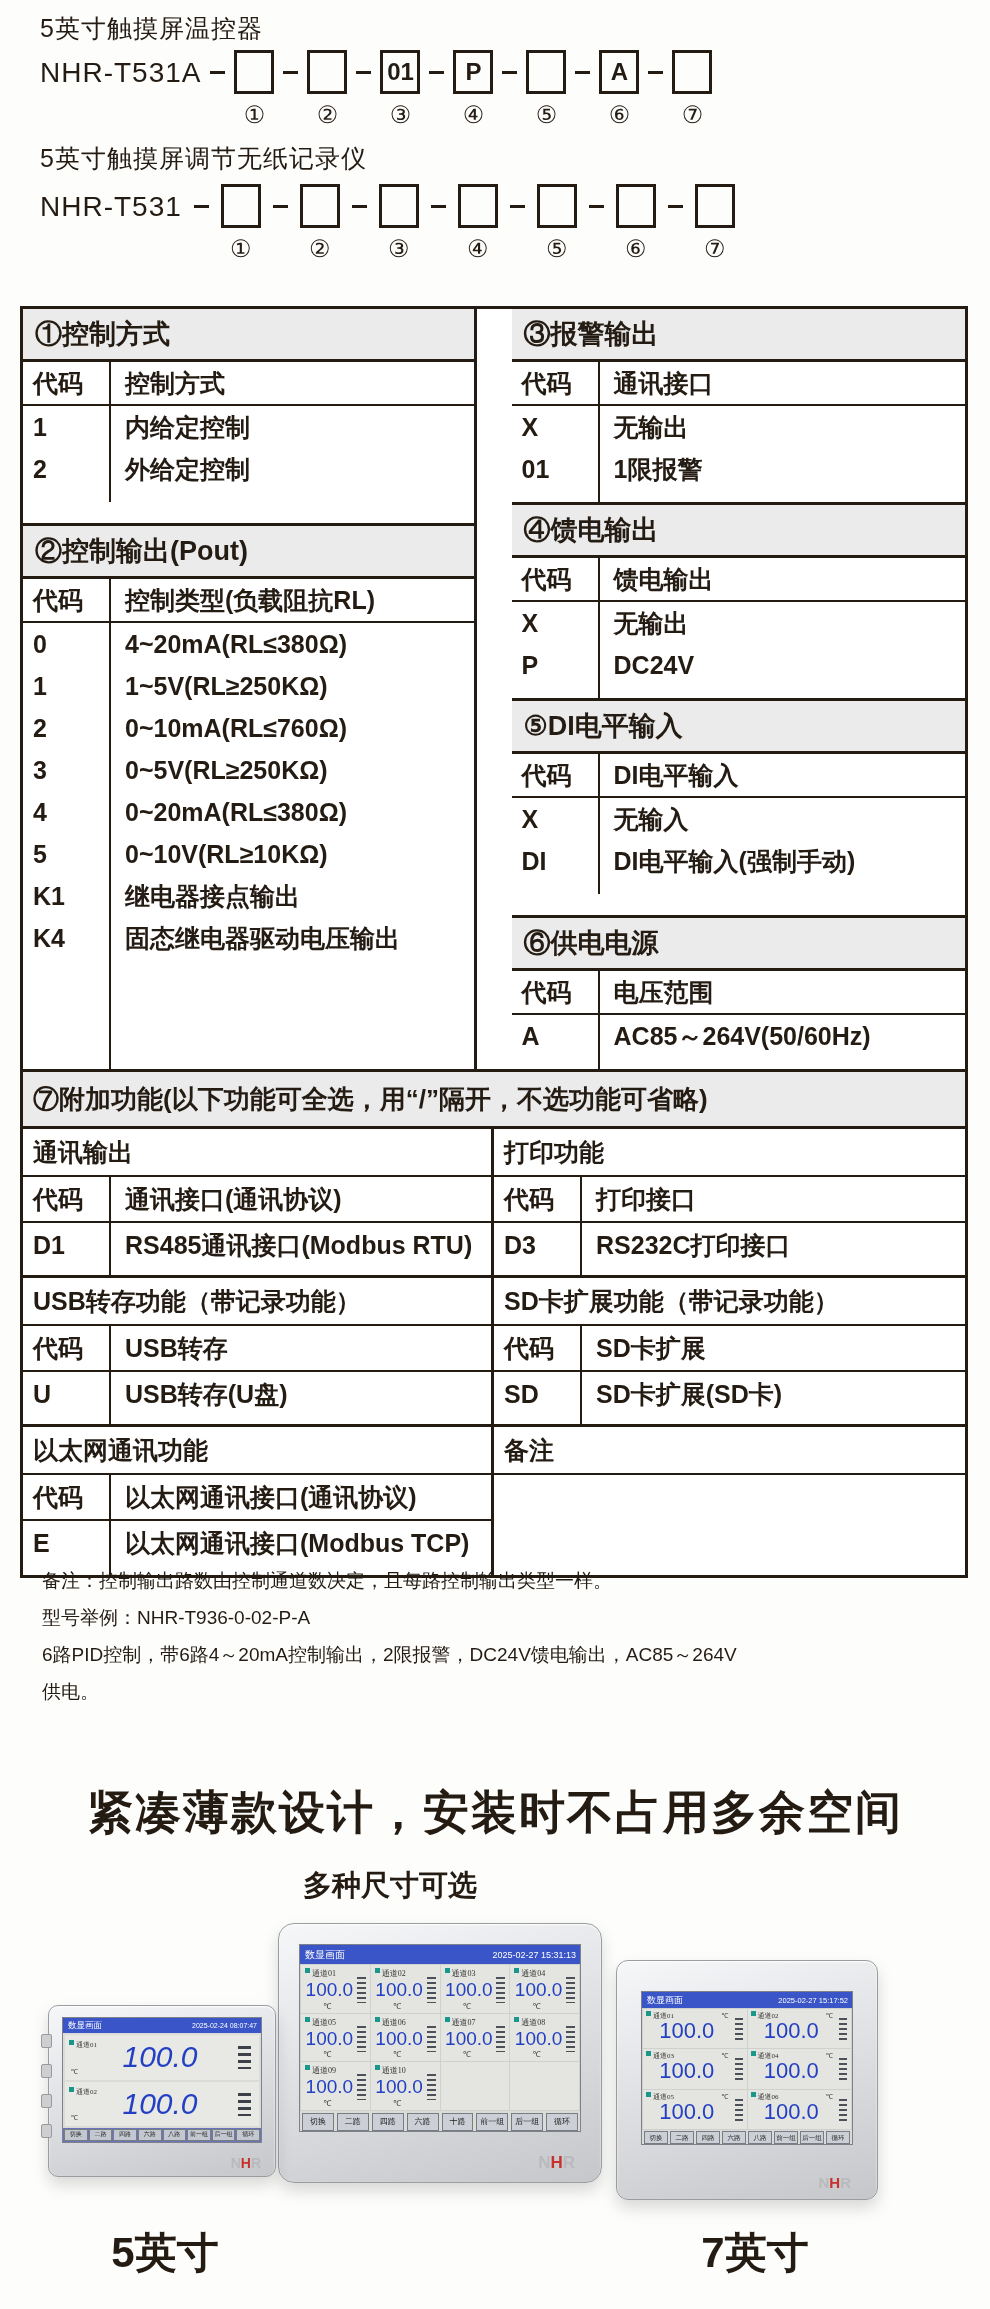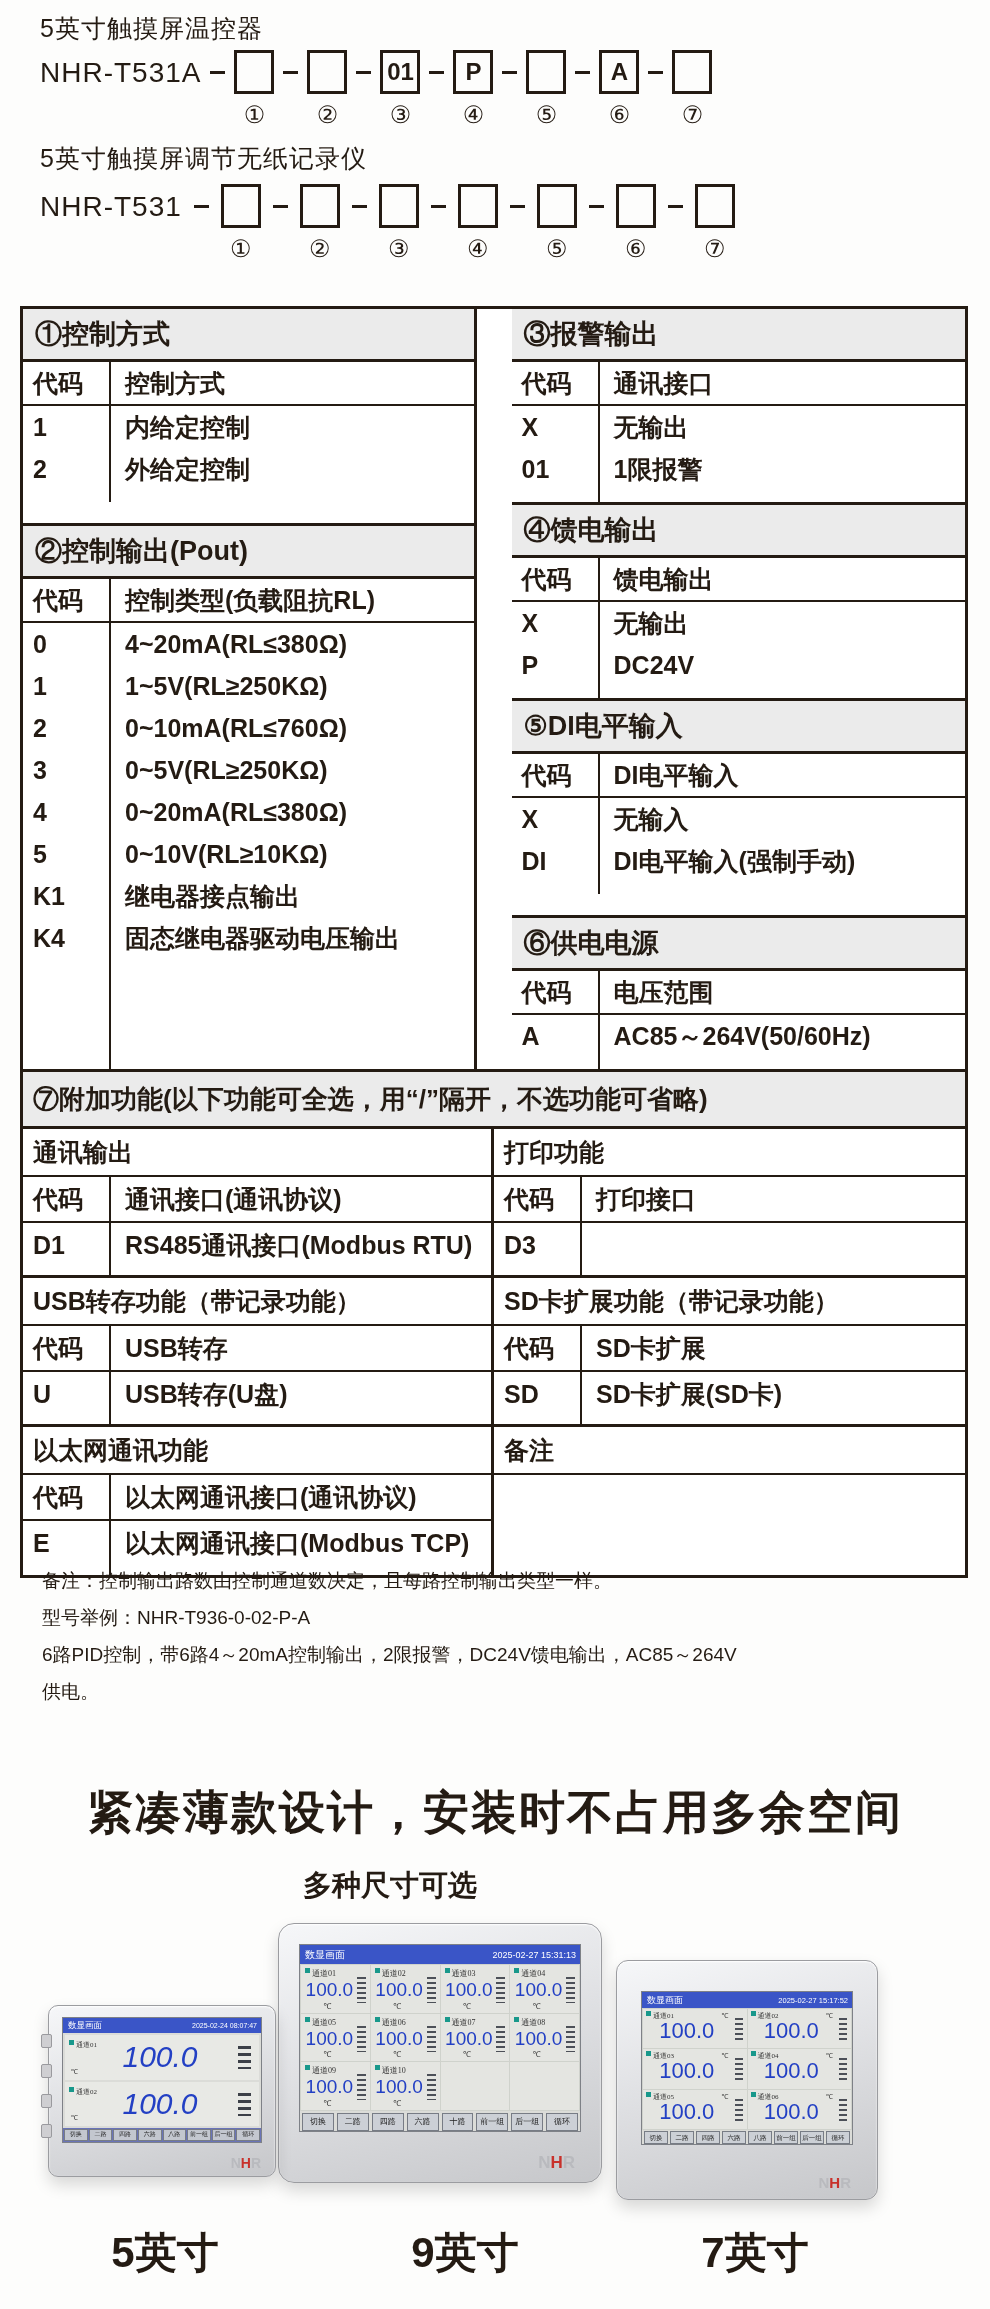--- a/index.html
+++ b/index.html
@@ -339,20 +339,21 @@
       </div>
       <div class="grp-half">
         <div class="grp-t">打印功能</div>
         <div class="grp-b">
           <div class="cc">
             <div class="cell hd">代码</div>
             <div class="cell">D3</div>
           </div>
           <div class="dc">
             <div class="cell hd">打印接口</div>
+            <div class="cell">RS232C打印接口</div>
           </div>
         </div>
       </div>
     </div>
 
     <div class="grp">
       <div class="grp-half l">
         <div class="grp-t">USB转存功能（带记录功能）</div>
         <div class="grp-b">
           <div class="cc">
@@ -642,16 +643,15 @@
           <span class="chip">前一组</span>
           <span class="chip">后一组</span>
           <span class="chip">循环</span>
         </div>
       </div>
       <div class="nhr"><span class="n">N</span><span class="h">H</span><span class="r">R</span></div>
     </div>
   </div>
 
   <div class="size-label" style="left:65px">5英寸</div>
-  <div class="size-label" style="left:365px">9英寸</div>
   <div class="size-label" style="left:655px">7英寸</div>
 
 </div>
 
 </body></html>

